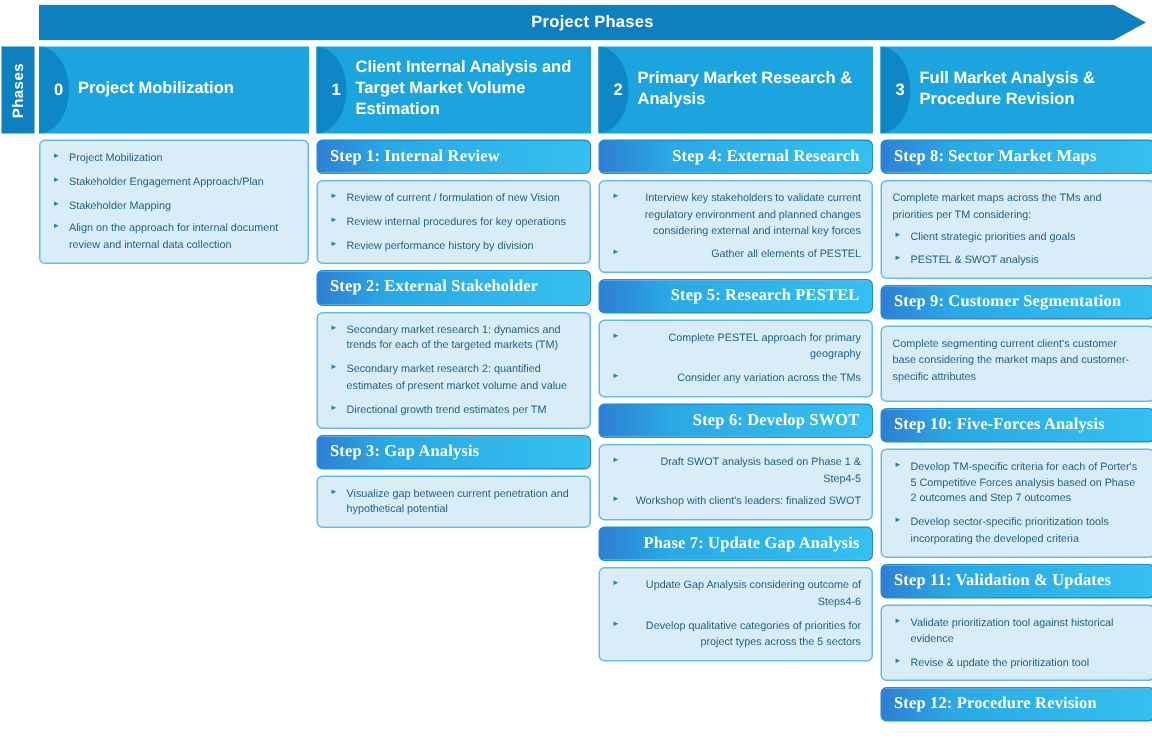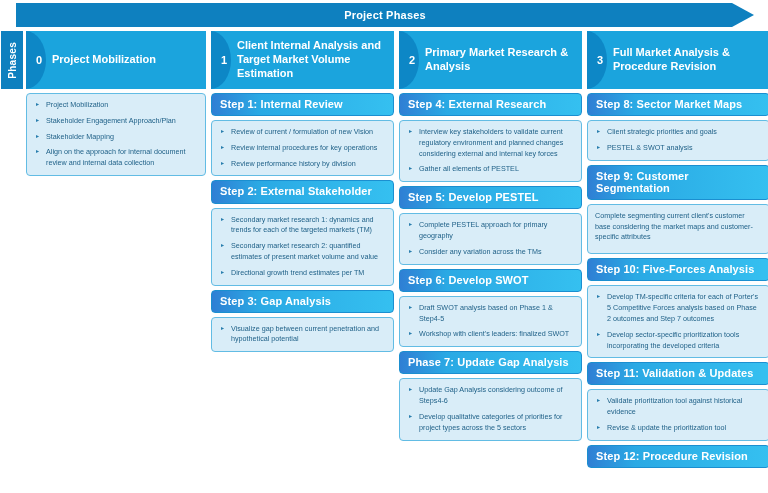--- a/index.html
+++ b/index.html
@@ -15,21 +15,21 @@
   .canvas {
     position: relative;
     width: 768px;
     height: 493px;
     padding: 0;
   }
 
   
   .banner-row {
     position: absolute;
-    left: 16px;
+    left: 26px;
     top: 3px;
     width: 738px;
     height: 24px;
   }
   .banner {
     position: relative;
     width: 100%;
     height: 100%;
     background: #0e80bf;
     color: #ffffff;
@@ -121,34 +121,35 @@
     left: 26px;
     top: 93px;
     width: 740px;
     height: 398px;
     display: flex;
     gap: 5px;
   }
   .col { display: flex; flex-direction: column; gap: 4px; }
   .col-0 { flex: 0 0 180px; }
   .col-1 { flex: 0 0 183px; }
-  .col-2 { flex: 0 0 183px; }
+  .col-2 { flex: 0 0 183px; text-align: right; }
   .col-3 { flex: 0 0 183px; }
 
   
   .step-head {
     background: linear-gradient(90deg, #2f7fd4 0%, #2aa9e4 26%, #35c0f0 100%);
     border: 1px solid #1b8fd0;
     border-radius: 4px;
     color: #ffffff;
     font-size: 11px;
     font-weight: bold;
     padding: 4px 8px 5px 8px;
     line-height: 1.1;
     letter-spacing: .1px;
+    font-family: Liberation Serif, serif;
   }
 
   
   .step-body {
     background: #d9edf8;
     border: 1px solid #62bce4;
     border-radius: 4px;
     padding: 6px 7px 6px 7px;
   }
   .intro {
@@ -252,21 +253,21 @@
         <div class="spacer"></div>
       </div>
     <div class="col col-2">
         <div class="step-head">Step 4: External Research</div>
         <div class="step-body">
           <ul class="bullets">
             <li>Interview key stakeholders to validate current regulatory environment and planned changes considering external and internal key forces</li>
             <li>Gather all elements of PESTEL</li>
           </ul>
         </div>
-        <div class="step-head">Step 5: Develop PESTEL</div>
+        <div class="step-head">Step 5: Research PESTEL</div>
         <div class="step-body">
           <ul class="bullets">
             <li>Complete PESTEL approach for primary geography</li>
             <li>Consider any variation across the TMs</li>
           </ul>
         </div>
         <div class="step-head">Step 6: Develop SWOT</div>
         <div class="step-body">
           <ul class="bullets">
             <li>Draft SWOT analysis based on Phase 1 &amp; Step4-5</li>
@@ -278,20 +279,21 @@
           <ul class="bullets">
             <li>Update Gap Analysis considering outcome of Steps4-6</li>
             <li>Develop qualitative categories of priorities for project types across the 5 sectors</li>
           </ul>
         </div>
         <div class="spacer"></div>
       </div>
     <div class="col col-3">
         <div class="step-head">Step 8: Sector Market Maps</div>
         <div class="step-body">
+          <div class="intro">Complete market maps across the TMs and priorities per TM considering:</div>
           <ul class="bullets">
             <li>Client strategic priorities and goals</li>
             <li>PESTEL &amp; SWOT analysis</li>
           </ul>
         </div>
         <div class="step-head">Step 9: Customer Segmentation</div>
         <div class="step-body">
           <div class="intro">Complete segmenting current client's customer base considering the market maps and customer-specific attributes</div>
         </div>
         <div class="step-head">Step 10: Five-Forces Analysis</div>

